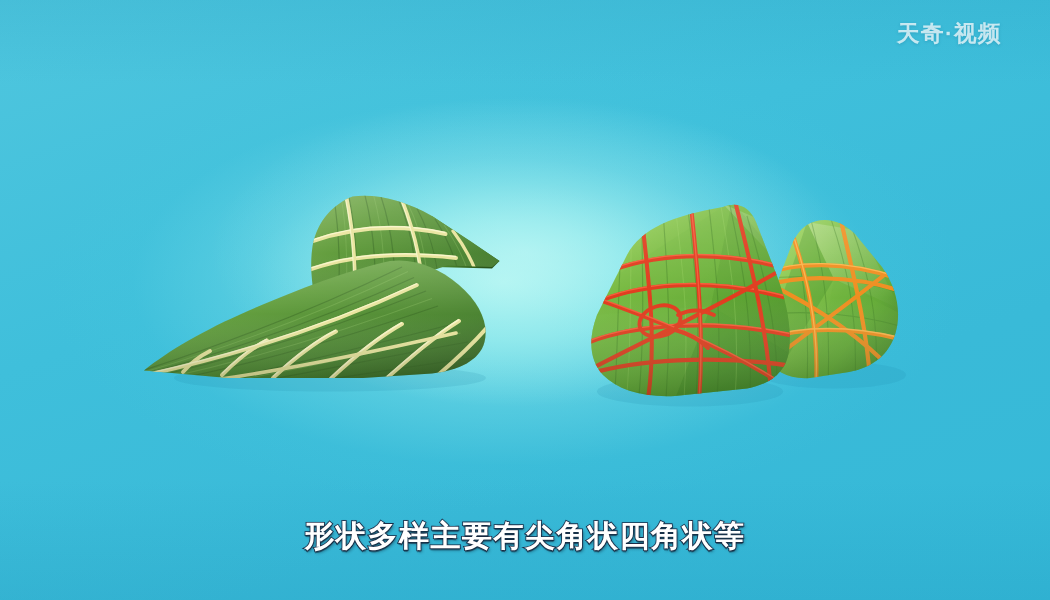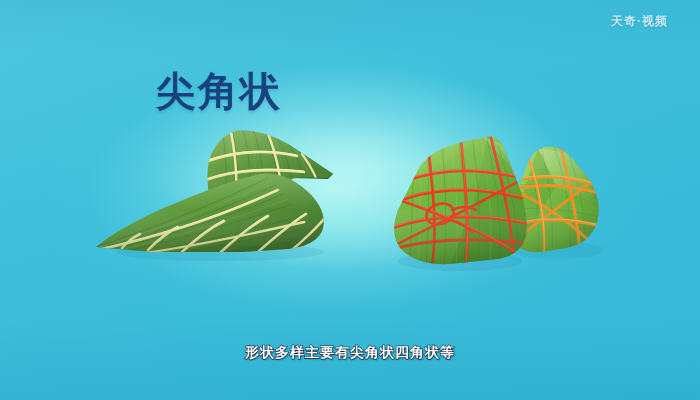--- a/index.html
+++ b/index.html
@@ -34,42 +34,42 @@
   }
   .bg-vign{
     position:absolute;inset:0;
     background:linear-gradient(to bottom,rgba(30,150,185,.16) 0%,rgba(30,150,185,0) 14%,
       rgba(30,150,185,0) 80%,rgba(25,145,182,.20) 100%);
   }
 
   
   .watermark{
     position:absolute;top:13px;right:32px;
-    font-size:12px;font-weight:bold;letter-spacing:1px;
+    font-size:15px;font-weight:bold;letter-spacing:1px;
     color:rgba(255,255,255,.72);
     text-shadow:0 1px 2px rgba(20,110,145,.30);
     user-select:none;
   }
 
   
   .heading{
     position:absolute;top:64px;
     font-size:40px;font-weight:bold;letter-spacing:2px;
     color:#18417f;
     text-shadow:0 2px 3px rgba(30,120,160,.25);
     white-space:nowrap;
   }
   #h-left{left:156px;}
   #h-right{left:440px;}
 
   
   .subtitle{
     position:absolute;left:0;right:0;top:344px;
     text-align:center;
-    font-size:14px;font-weight:bold;letter-spacing:1px;
+    font-size:20px;font-weight:bold;letter-spacing:1px;
     color:#ffffff;
     -webkit-text-stroke:1.1px #1b2f4a;
     paint-order:stroke fill;
     text-shadow:
       0 0 1px #1b2f4a,
       0 1px 0 rgba(20,40,60,.55),
       1px 1px 2px rgba(10,30,50,.45);
     white-space:nowrap;
   }
 
@@ -364,17 +364,16 @@
             <path d="M62,94 C70,96 78,100 84,106"></path>
           </g>
           <rect x="-5" y="0" width="155" height="145" fill="url(#rgShade)"></rect>
         </g>
       </g>
     </svg>
   </div>
 
   <div class="watermark">天奇·视频</div>
 
-  <div class="heading" id="h-left">尖角状</div>
 
   <div class="subtitle">形状多样主要有尖角状四角状等</div>
 
 </div>
 
 </body></html>

